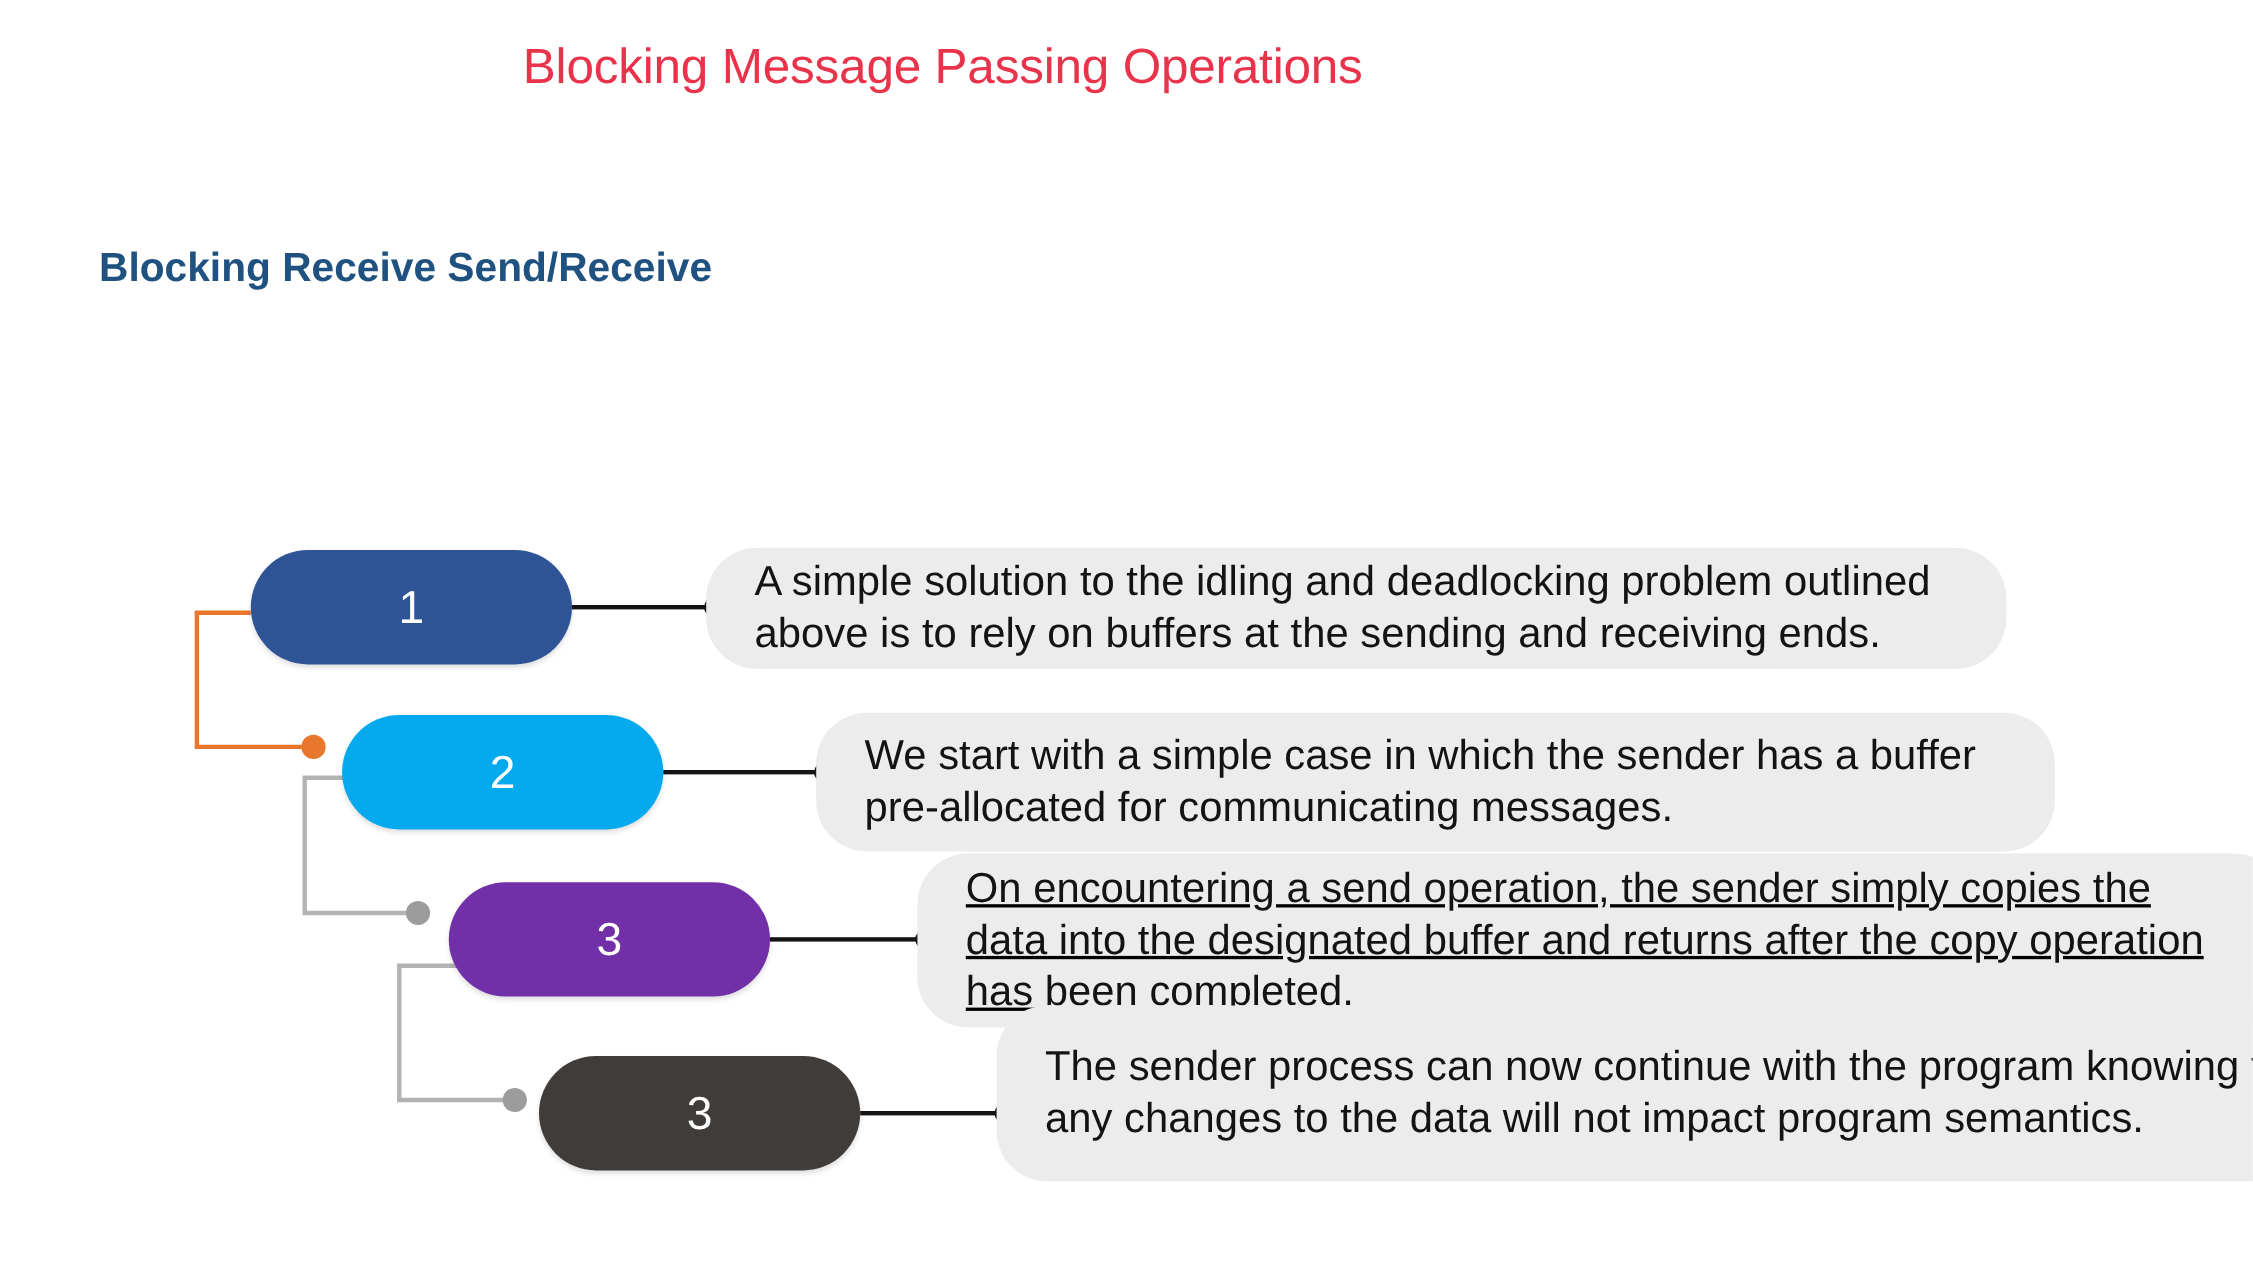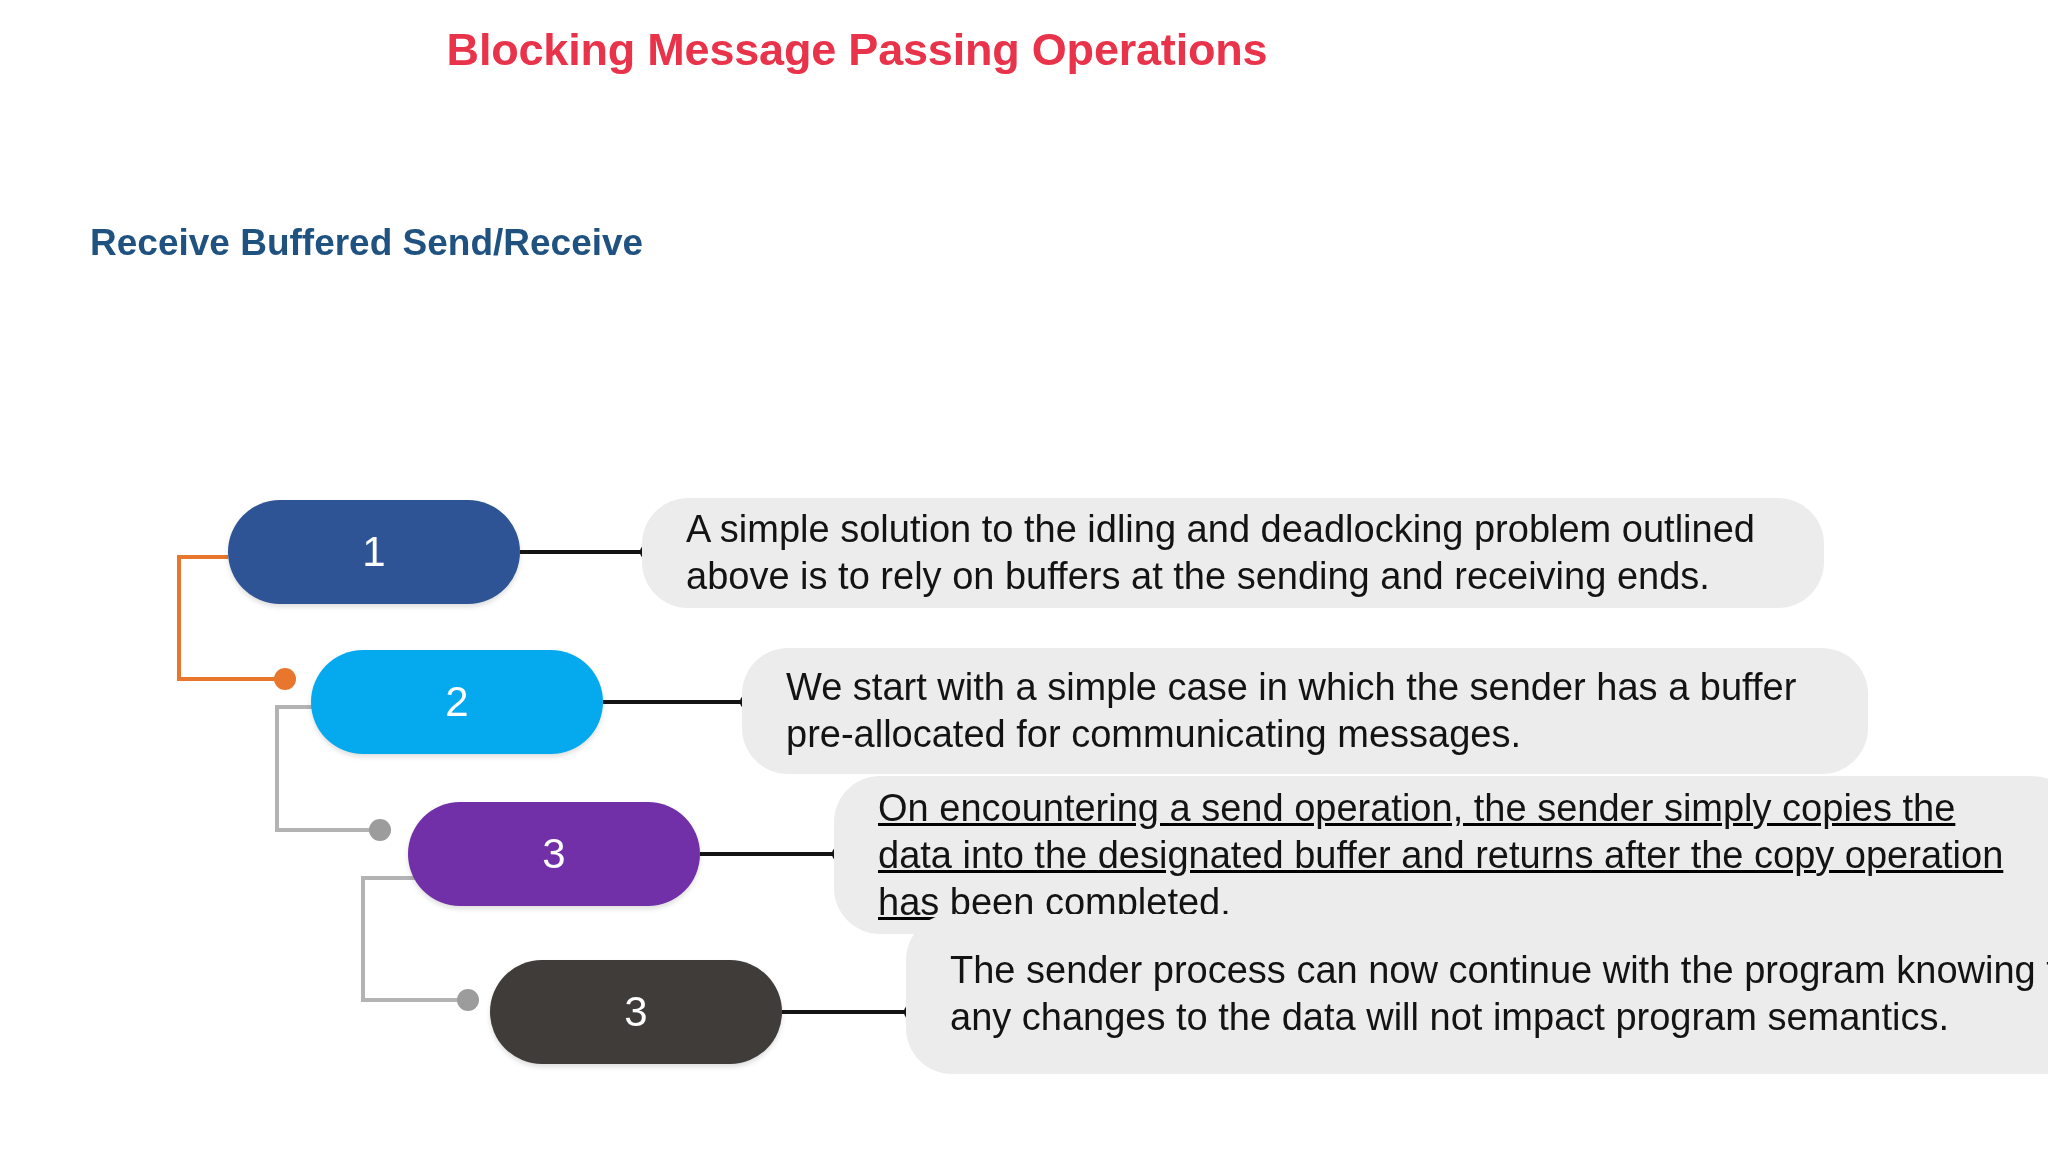--- a/index.html
+++ b/index.html
@@ -12,26 +12,26 @@
     height: 1152px;
     position: relative;
     overflow: hidden;
     font-family: "Liberation Sans", sans-serif;
     -webkit-font-smoothing: antialiased;
   }
 
   
   .slide-title {
     position: absolute;
-    top: 24px;
+    top: 34px;
     left: 0;
     width: 1714px;
     text-align: center;
     font-family: "Liberation Sans", sans-serif;
-    font-weight: bold;
+    font-weight: normal;
     font-size: 45px;
     letter-spacing: -0.2px;
     color: #E8334A;
     white-space: nowrap;
   }
   .slide-subtitle {
     position: absolute;
     top: 222px;
     left: 90px;
     font-family: "Liberation Sans", sans-serif;
@@ -118,21 +118,21 @@
     padding: 0 44px;
     width: 100%;
     box-sizing: border-box;
   }
 </style>
 </head>
 <body>
 
 <div class="slide-title">Blocking Message Passing Operations</div>
 
-<div class="slide-subtitle">Receive Buffered Send/Receive</div>
+<div class="slide-subtitle">Blocking Receive Send/Receive</div>
 
 <div class="diagram">
 
   <svg class="bracket-layer" width="2048" height="1152" viewBox="0 0 2048 1152">
 
     <path d="M 228 557 L 179 557 L 179 679 L 281 679" fill="none" stroke="#E8762C" stroke-width="4"></path>
     <circle cx="285" cy="679" r="11" fill="#E8762C"></circle>
 
     <path d="M 330 707 L 277 707 L 277 830 L 375 830" fill="none" stroke="#B3B3B3" stroke-width="4"></path>
     <circle cx="380" cy="830" r="11" fill="#9C9C9C"></circle>

